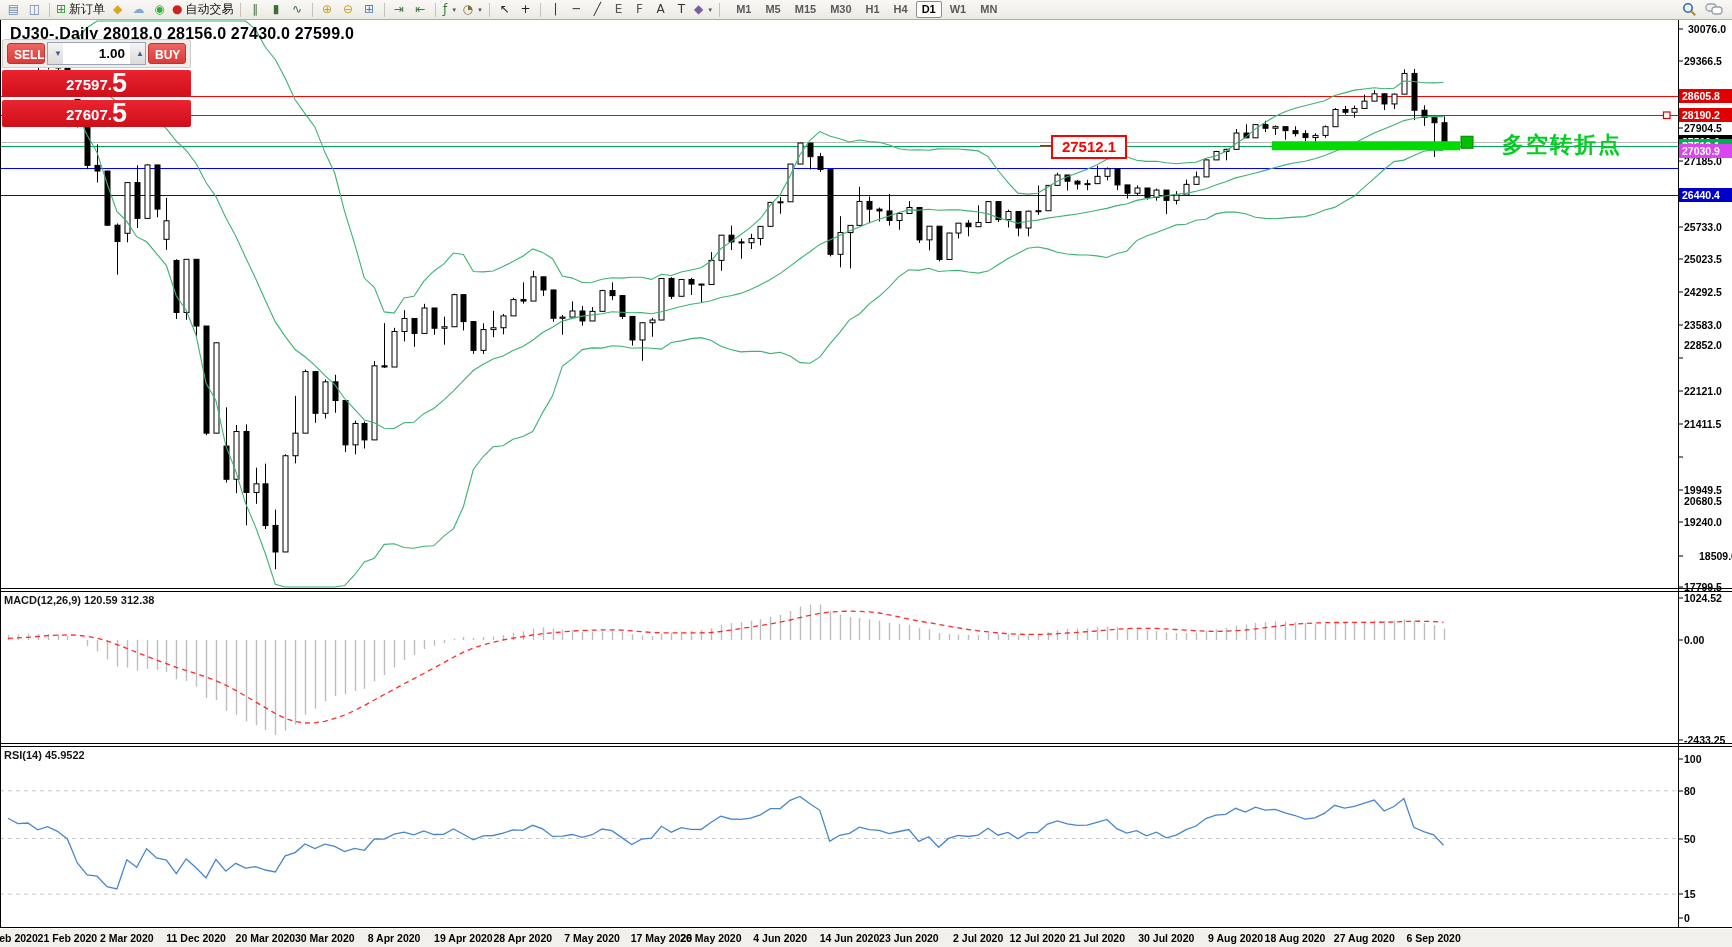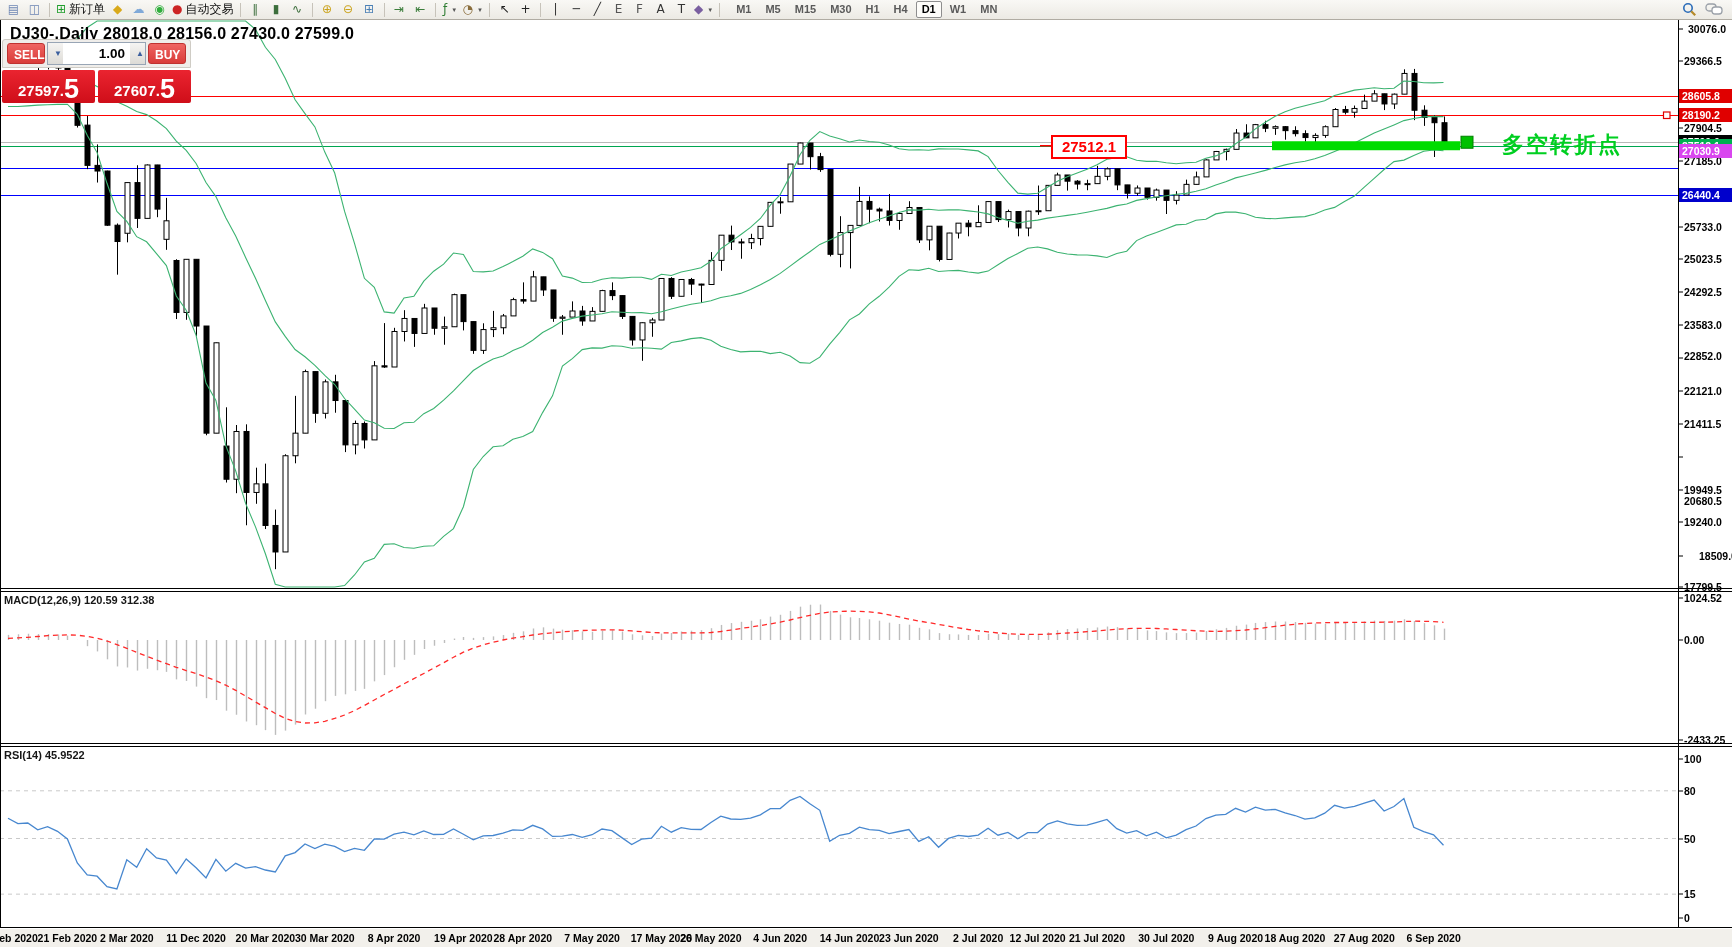--- a/index.html
+++ b/index.html
@@ -33,21 +33,21 @@
     font-size:15px;font-weight:bold;text-align:center;line-height:20px;z-index:7;}
   #annotation{left:1502px;top:129px;font-size:22px;font-weight:bold;color:#00cf21;letter-spacing:2px;z-index:7;white-space:nowrap;}
   
   #widget{position:absolute;left:2px;top:39px;width:189px;z-index:20;}
   #widget .row1{display:flex;align-items:center;height:25px;background:#efedea;border:1px solid #cfccc5;border-radius:3px 3px 0 0;padding:1px 4px;gap:2px;}
   .obtn{height:21px;flex:none;width:38px;border-radius:3px;border:1px solid #bf3230;background:linear-gradient(#ef6461,#d93c3a);
     color:#fff;font-size:12px;font-weight:bold;text-align:center;line-height:21px;}
   #stepper{flex:1;display:flex;align-items:center;height:21px;border:1px solid #98a5b5;background:#fff;}
   .step-btn{width:15px;height:100%;background:linear-gradient(#f5f4f2,#dddbd6);border:0;color:#3a5franklin;color:#3b5f9e;font-size:8px;line-height:19px;text-align:center;}
   #vol{flex:1;text-align:right;padding-right:5px;font-size:13.5px;font-weight:bold;color:#000;}
-  #widget .row2{display:flex;gap:3px;margin-top:2px;}
+  #widget .row2{display:flex;gap:3px;margin-top:2px;flex-direction:column;}
   .pricebox{flex:1;height:32px;background:linear-gradient(#ea2430,#cf0e19);border-radius:2px;color:#fff;
     display:flex;align-items:flex-end;justify-content:center;padding-bottom:1px;}
   .pm{font-size:15px;font-weight:bold;line-height:22px;}
   .pdot{font-size:15px;font-weight:bold;line-height:22px;}
   .pf{font-size:27px;font-weight:bold;line-height:26px;}
   svg{display:block;}
 </style>
 </head>
 <body>
 
@@ -718,21 +718,21 @@
 
   <div id="y-axis">
       <div class="ytick" style="top: 23px; text-align: center;">30076.0</div>
       <div class="ytick" style="top: 55.3067px;">29366.5</div>
       <div class="ytick" style="top: 121.878px;">27904.5</div>
       <div class="ytick" style="top: 154.64px;">27185.0</div>
       <div class="ytick" style="top: 220.756px;">25733.0</div>
       <div class="ytick" style="top: 253.063px;">25023.5</div>
       <div class="ytick" style="top: 286.349px;">24292.5</div>
       <div class="ytick" style="top: 318.656px;">23583.0</div>
-      <div class="ytick" style="top: 350px;">22852.0</div>
+      <div class="ytick" style="top: 339px;">22852.0</div>
       <div class="ytick" style="top: 385.227px;">22121.0</div>
       <div class="ytick" style="top: 417.534px;">21411.5</div>
       <div class="ytick" style="top: 450.819px; margin-top: 44px;">20680.5</div>
       <div class="ytick" style="top: 484.105px;">19949.5</div>
       <div class="ytick" style="top: 516.412px;">19240.0</div>
       <div class="ytick" style="top: 549.698px; padding-left: 15px;">18509.0</div>
       <div class="ytick" style="top: 581px;">17799.5</div>
       <div class="ytick" style="top: 591.926px;">1024.52</div>
       <div class="ytick" style="top: 634px;">0.00</div>
       <div class="ytick" style="top: 733.926px;">-2433.25</div>

